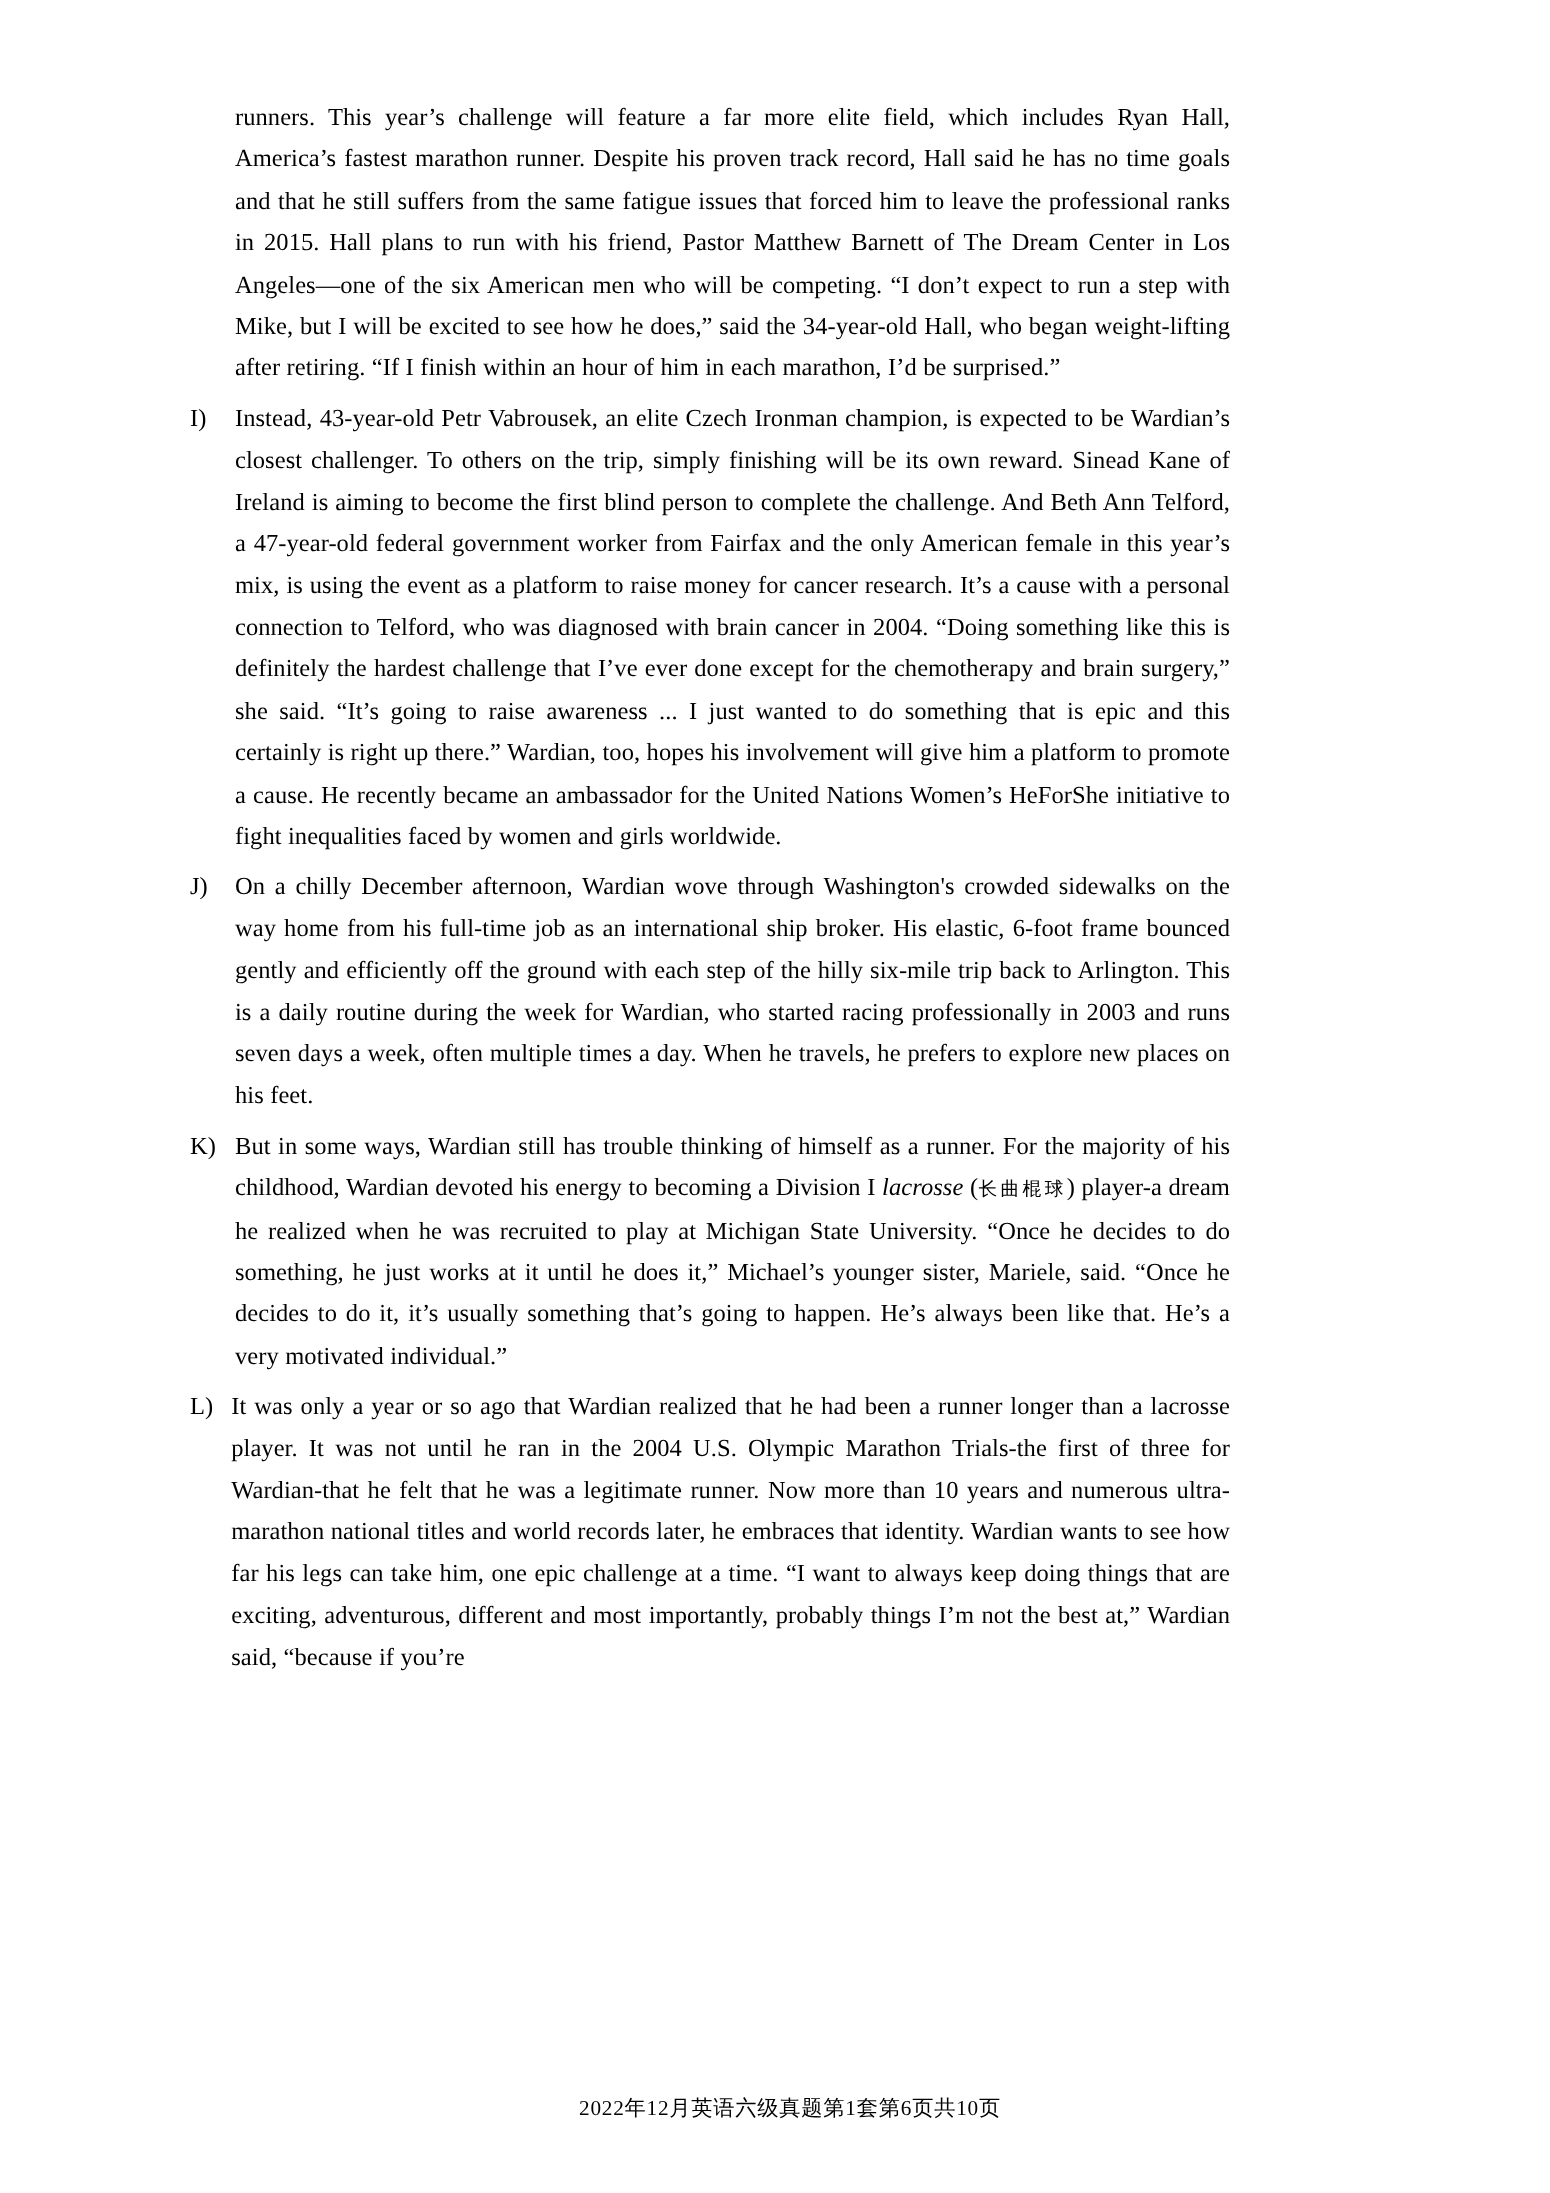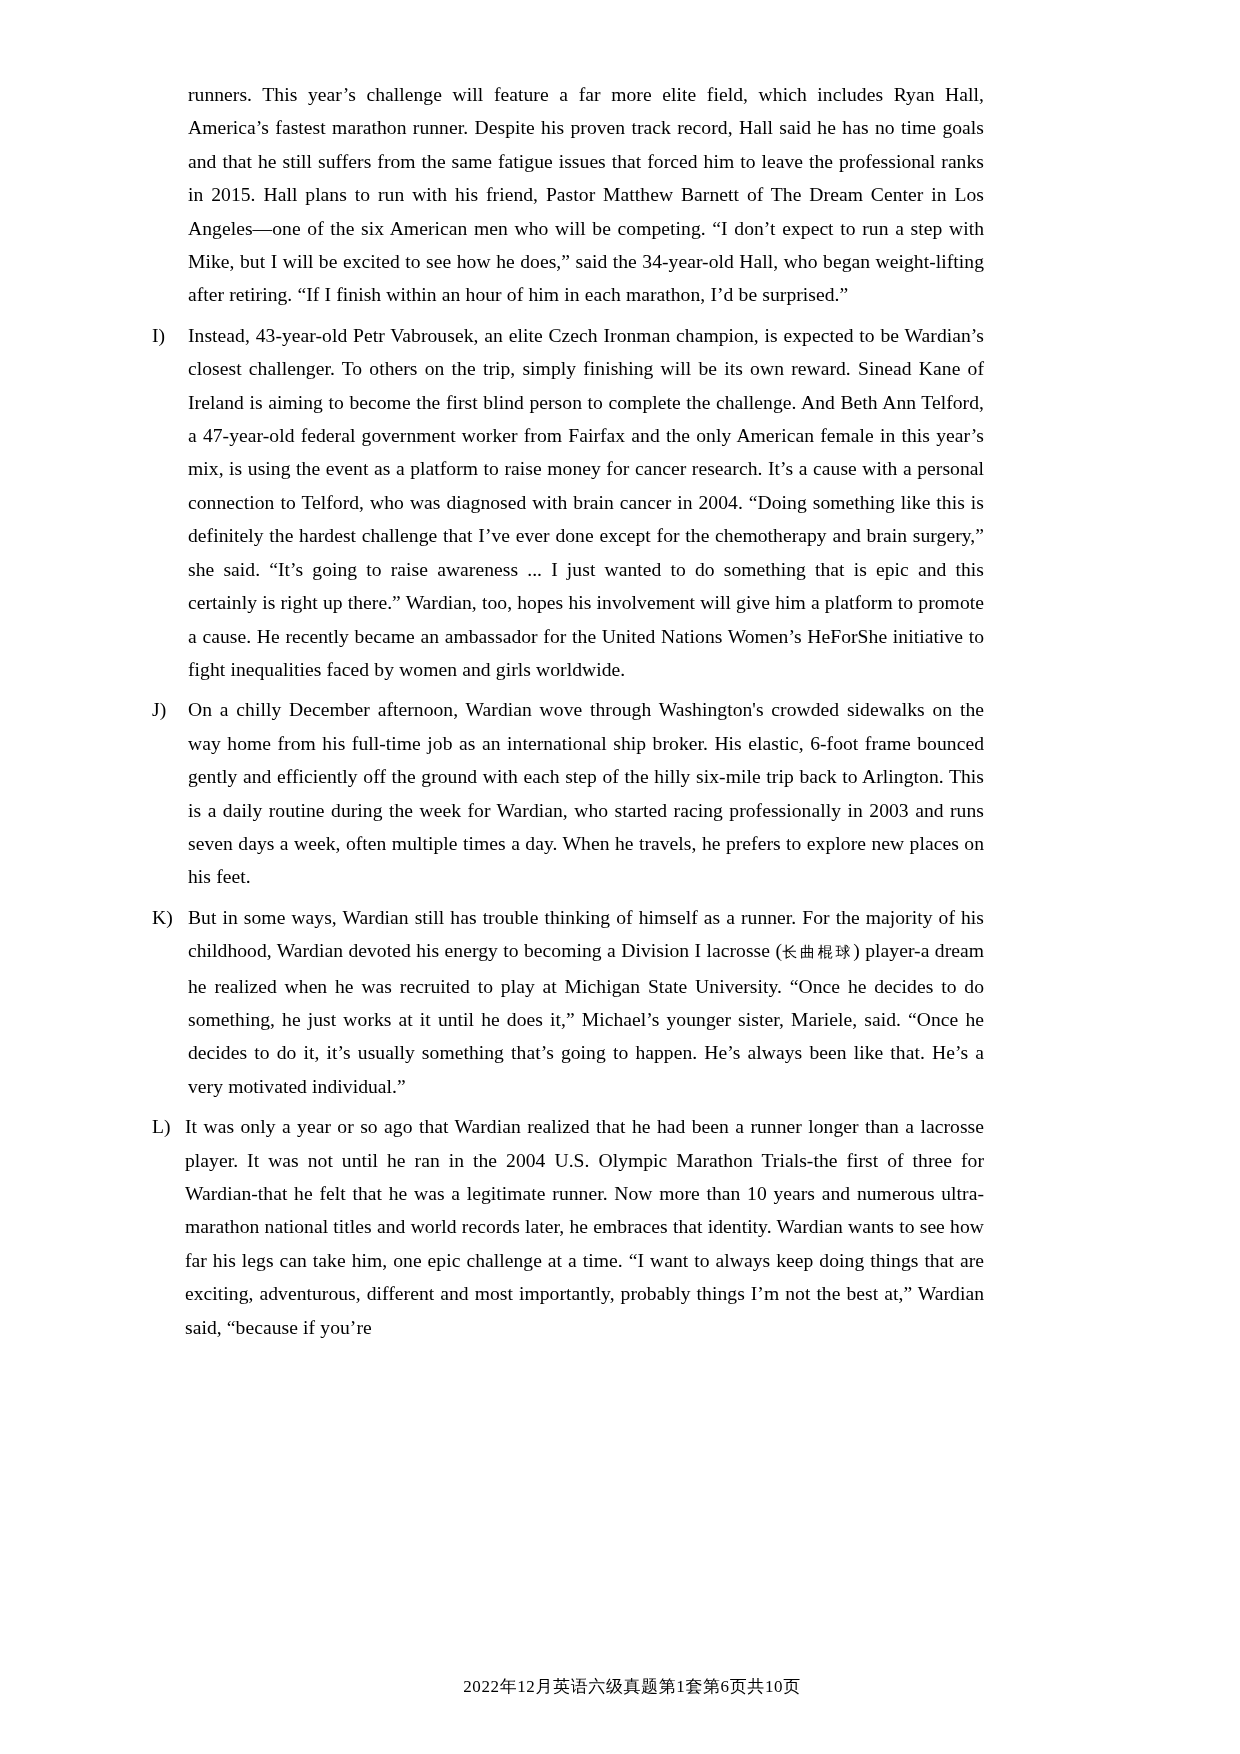--- a/index.html
+++ b/index.html
@@ -64,20 +64,21 @@
 
   
   .para.tight {
     padding-left: 33px;
   }
   .para.tight .marker {
     width: 28px;
   }
 
   .italic {
+    font-style: italic;
   }
 
   .cjk {
     font-family: "DejaVu Sans", "Liberation Sans", sans-serif;
     font-size: 15px;
     letter-spacing: 2.5px;
   }
 
   .footer {
     position: absolute;

